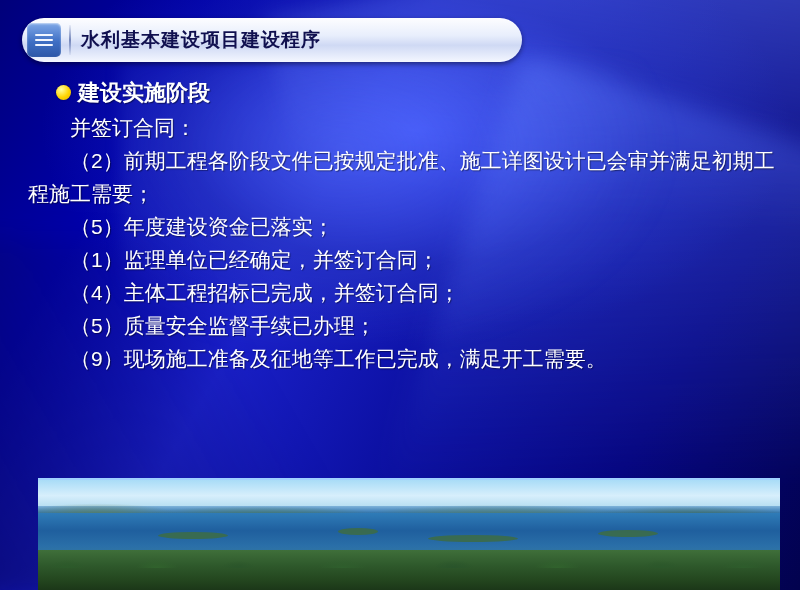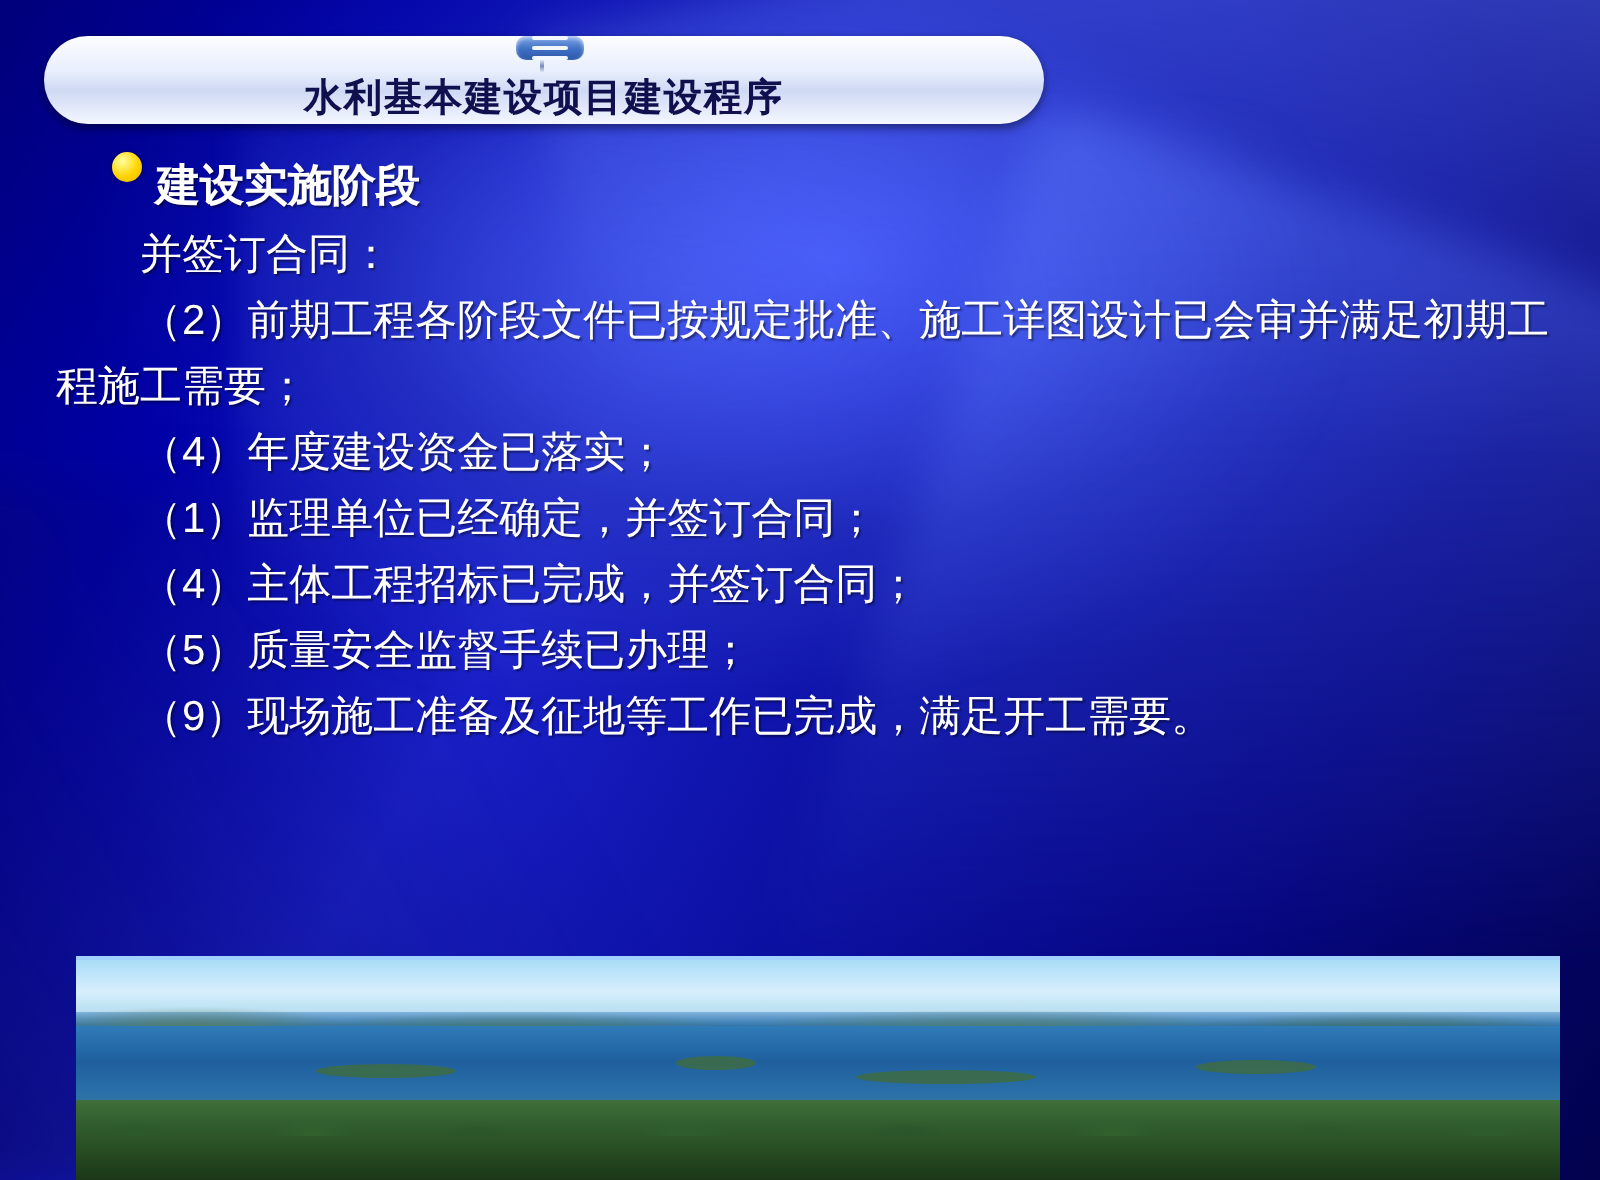--- a/index.html
+++ b/index.html
@@ -59,21 +59,20 @@
     position: absolute;
     left: 22px;
     top: 18px;
     width: 500px;
     height: 44px;
     border-radius: 22px;
     background: linear-gradient(180deg, #fdfdff 0%, #e8eefc 40%, #cfd9f4 62%, #f4f7ff 100%);
     box-shadow: 0 2px 5px rgba(0,0,0,0.45);
     display: flex;
     align-items: center;
-    flex-direction: column;
   }
   .title-icon {
     width: 34px;
     height: 34px;
     margin-left: 5px;
     border-radius: 5px;
     background: linear-gradient(180deg, #7fa8e8 0%, #3f6fc4 55%, #2d57a8 100%);
     box-shadow: inset 0 1px 2px rgba(255,255,255,0.6);
     display: flex;
     flex-direction: column;
@@ -108,20 +107,21 @@
     left: 28px;
     top: 76px;
     width: 756px;
     color: #ffffff;
     font-size: 21px;
     line-height: 33px;
     text-shadow: 1px 1px 1px rgba(0,0,0,0.45);
   }
   .bullet-line {
     display: flex;
+    align-items: center;
     margin-left: 28px;
     margin-bottom: 2px;
   }
   .bullet-dot {
     width: 15px;
     height: 15px;
     border-radius: 50%;
     background: radial-gradient(circle at 35% 30%, #ffffa0, #ffd400 55%, #e0b400 100%);
     margin-right: 7px;
     flex: 0 0 auto;
@@ -218,21 +218,21 @@
 
   <div class="content">
 
     <div class="bullet-line">
       <span class="bullet-dot"></span>
       <span class="bullet-text">建设实施阶段</span>
     </div>
 
     <p class="para indent2">并签订合同：</p>
     <p class="para indent2">（2）前期工程各阶段文件已按规定批准、施工详图设计已会审并满足初期工程施工需要；</p>
-    <p class="para indent2">（4）年度建设资金已落实；</p>
+    <p class="para indent2">（5）年度建设资金已落实；</p>
     <p class="para indent2">（1）监理单位已经确定，并签订合同；</p>
     <p class="para indent2">（4）主体工程招标已完成，并签订合同；</p>
     <p class="para indent2">（5）质量安全监督手续已办理；</p>
     <p class="para indent2">（9）现场施工准备及征地等工作已完成，满足开工需要。</p>
   </div>
 
   <div class="photo">
     <div class="sky"></div>
     <div class="far-hills"></div>
     <div class="water"></div>

